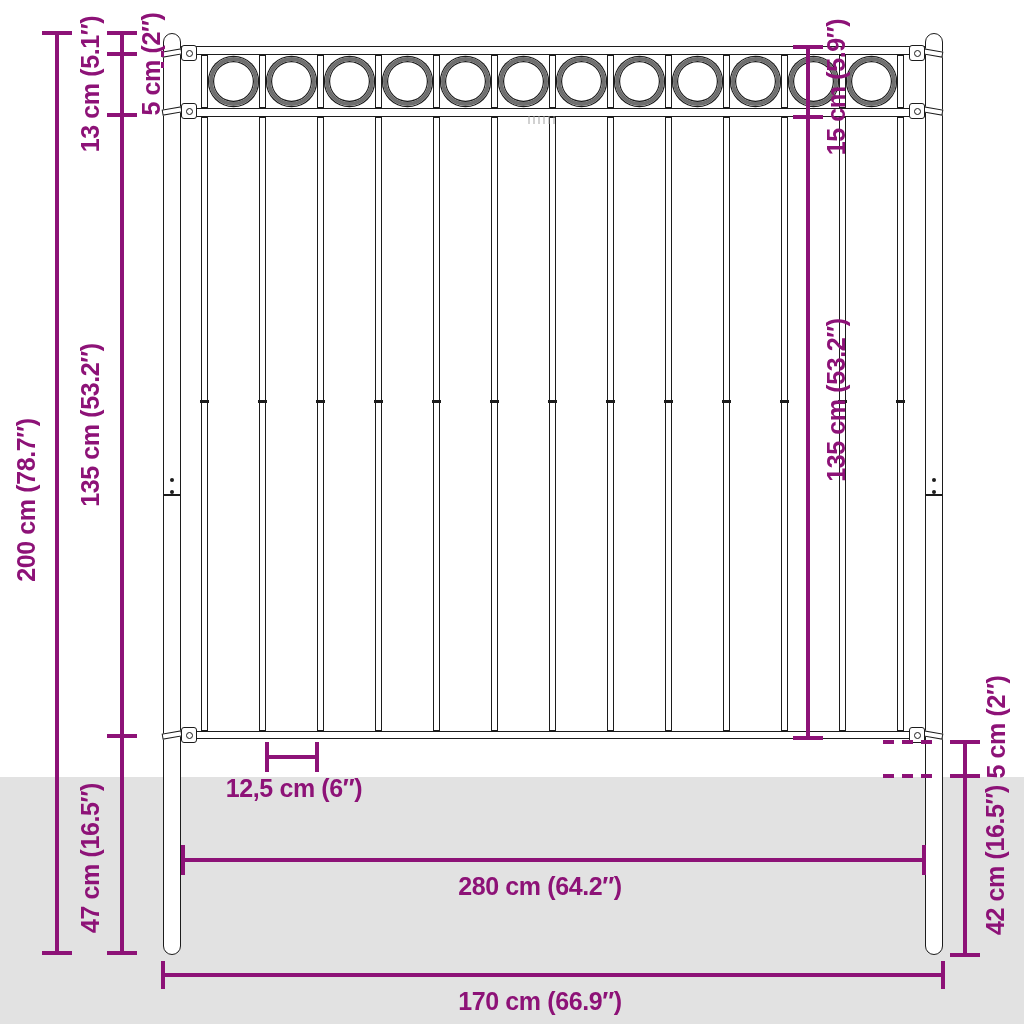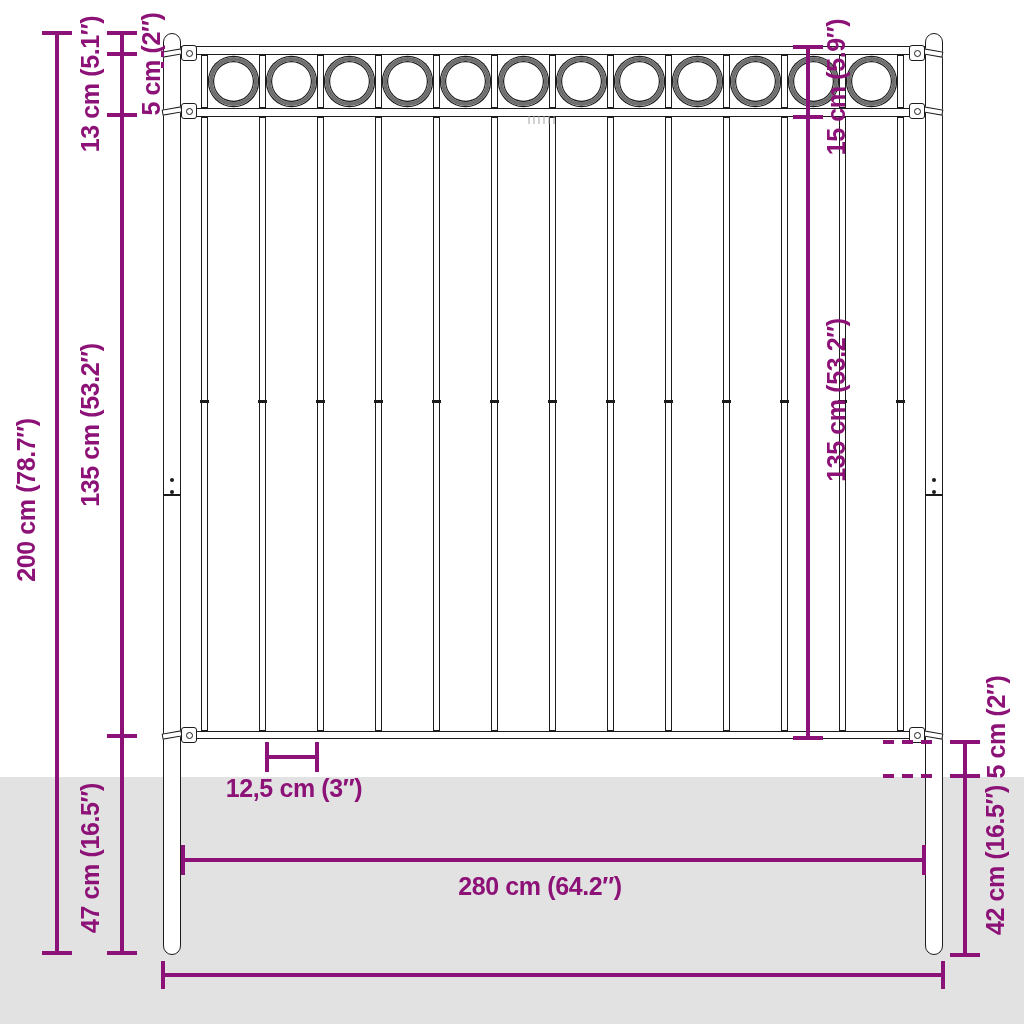--- a/index.html
+++ b/index.html
@@ -163,15 +163,16 @@
 
   <div class="lbl rot lbl-0">200 cm (78.7″)</div>
   <div class="lbl rot lbl-1">13 cm (5.1″)</div>
   <div class="lbl rot lbl-2">5 cm (2″)</div>
   <div class="lbl rot lbl-3">135 cm (53.2″)</div>
   <div class="lbl rot lbl-4">47 cm (16.5″)</div>
   <div class="lbl rot lbl-5">15 cm (5.9″)</div>
   <div class="lbl rot lbl-6">135 cm (53.2″)</div>
   <div class="lbl rot lbl-7">5 cm (2″)</div>
   <div class="lbl rot lbl-8">42 cm (16.5″)</div>
-  <div class="lbl lbl-9">12,5 cm (3″)</div>
+  <div class="lbl lbl-9">12,5 cm (6″)</div>
   <div class="lbl lbl-10">280 cm (64.2″)</div>
+  <div class="lbl lbl-11">170 cm (66.9″)</div>
 </div>
 
 </body></html>

